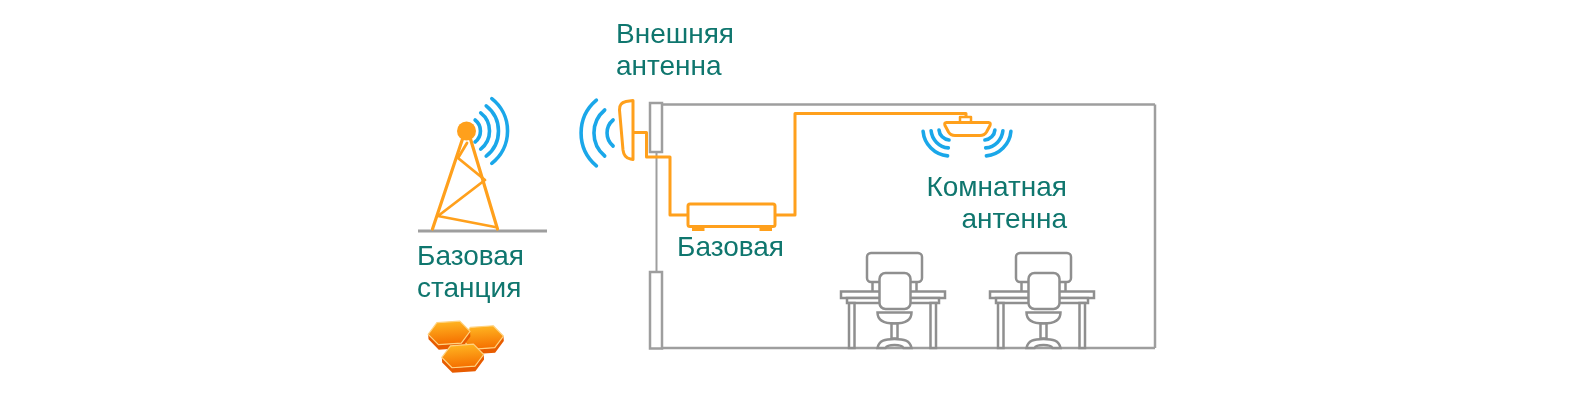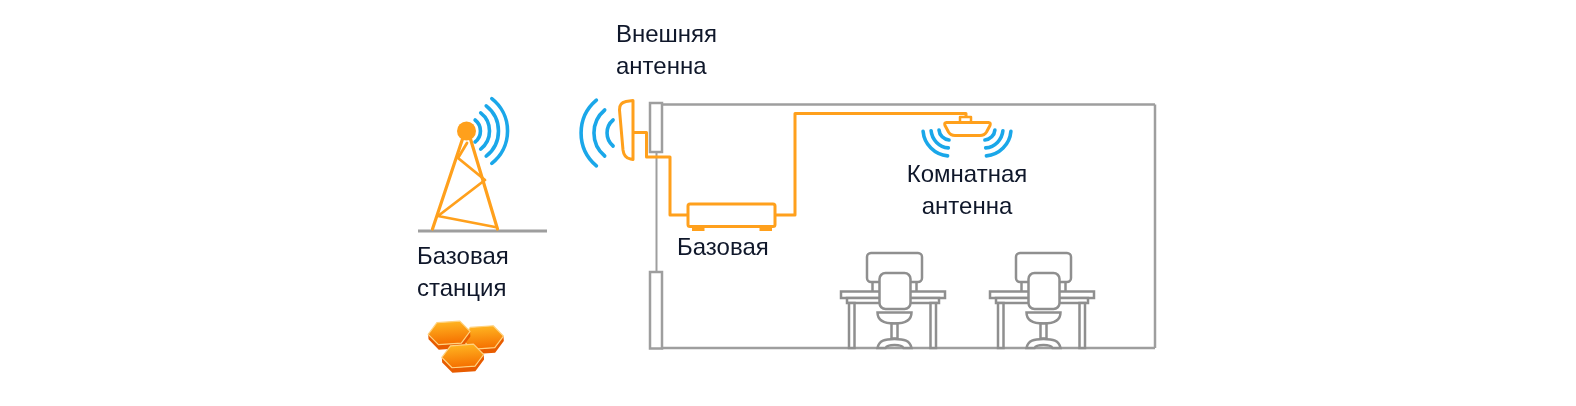--- a/index.html
+++ b/index.html
@@ -1,20 +1,20 @@
 <!DOCTYPE html>
 <html><head>
 <meta charset="utf-8">
 <style>
   html,body { margin:0; padding:0; background:#ffffff; }
   body { width:1576px; height:406px; position:relative; overflow:hidden;
          font-family:"Liberation Sans", sans-serif; }
   .stage { position:absolute; inset:0; }
   svg.art { position:absolute; left:0; top:0; display:block; }
-  .label { position:absolute; font-size:24px; line-height:32px; color:#0f172a;
+  .label { position:absolute; font-size:28px; line-height:32px; color:#0f766e;
            white-space:pre-line; letter-spacing:0; }
   .label.center { text-align:center; }
 </style>
 </head>
 <body>
 
 <div class="stage">
 
 <svg class="art" width="1576" height="406" viewBox="0 0 1576 406">
   <defs>
@@ -113,16 +113,16 @@
 </svg>
 
 <div class="label" style="left:616px; top:18px;">Внешняя
 антенна</div>
 
 <div class="label" style="left:417px; top:240px;">Базовая
 станция</div>
 
 <div class="label" style="left:677px; top:231px;">Базовая</div>
 
-<div class="label center" style="left:867px; top:158px; width:200px;">Комнатная
+<div class="label center" style="left:867px; top:171px; width:200px;text-align:right;">Комнатная
 антенна</div>
 
 </div>
 
 </body></html>

